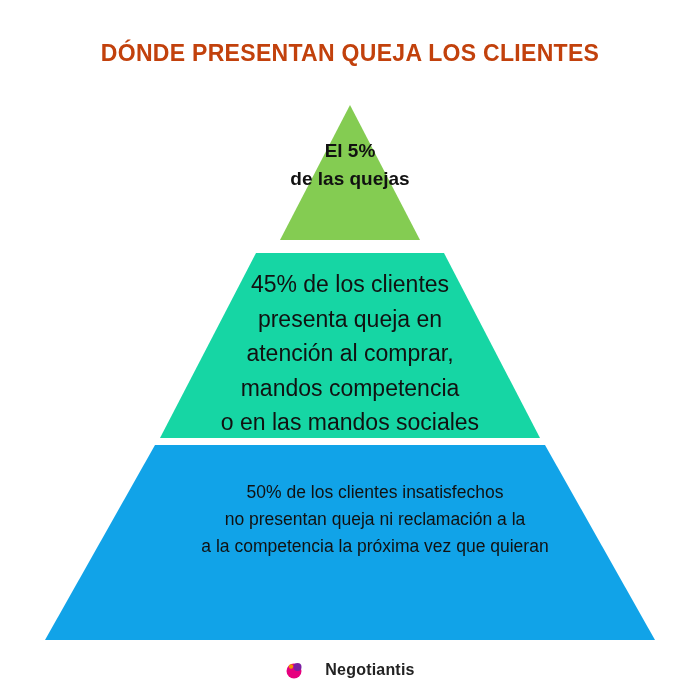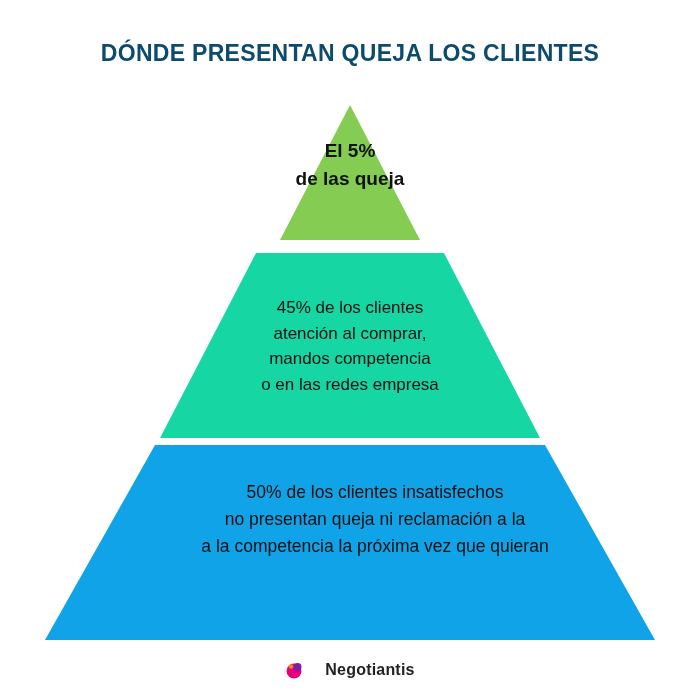--- a/index.html
+++ b/index.html
@@ -22,21 +22,21 @@
   }
 
   .title {
     position: absolute;
     top: 40px;
     left: 0;
     width: 700px;
     text-align: center;
     font-size: 23px;
     font-weight: bold;
-    color: #0c4a6e;
+    color: #c2410c;
     letter-spacing: 0.3px;
   }
 
   
   .pyramid {
     position: absolute;
     top: 105px;
     left: 0;
     width: 700px;
     height: 535px;
@@ -75,22 +75,22 @@
     font-weight: bold;
     line-height: 1.48;
   }
 
   
   #layer-middle {
     top: 148px;
     height: 185px;
   }
   #layer-middle .text {
-    top: 42px;
-    font-size: 17px;
+    top: 14px;
+    font-size: 23px;
     line-height: 1.5;
   }
 
   
   #layer-bottom {
     top: 340px;
     height: 195px;
   }
   #layer-bottom .text {
     top: 34px;
@@ -131,33 +131,34 @@
   <div class="title">DÓNDE PRESENTAN QUEJA LOS CLIENTES</div>
 
   <div class="pyramid">
 
     <div class="layer" id="layer-top">
       <svg class="shape" viewBox="0 0 700 135" preserveAspectRatio="none">
         <polygon points="350,0 420,135 280,135" fill="#84CC52"></polygon>
       </svg>
       <div class="text">
         <div>El 5%</div>
-        <div>de las queja</div>
+        <div>de las quejas</div>
       </div>
     </div>
 
     <div class="layer" id="layer-middle">
       <svg class="shape" viewBox="0 0 700 185" preserveAspectRatio="none">
         <polygon points="256,0 444,0 540,185 160,185" fill="#16D6A4"></polygon>
       </svg>
       <div class="text">
         <div>45% de los clientes</div>
+        <div>presenta queja en</div>
         <div>atención al comprar,</div>
         <div>mandos competencia</div>
-        <div>o en las redes empresa</div>
+        <div>o en las mandos sociales</div>
       </div>
     </div>
 
     <div class="layer" id="layer-bottom">
       <svg class="shape" viewBox="0 0 700 195" preserveAspectRatio="none">
         <polygon points="155,0 545,0 655,195 45,195" fill="#11A3E8"></polygon>
       </svg>
       <div class="text">
         <div>50% de los clientes insatisfechos</div>
         <div>no presentan queja ni reclamación a la</div>

